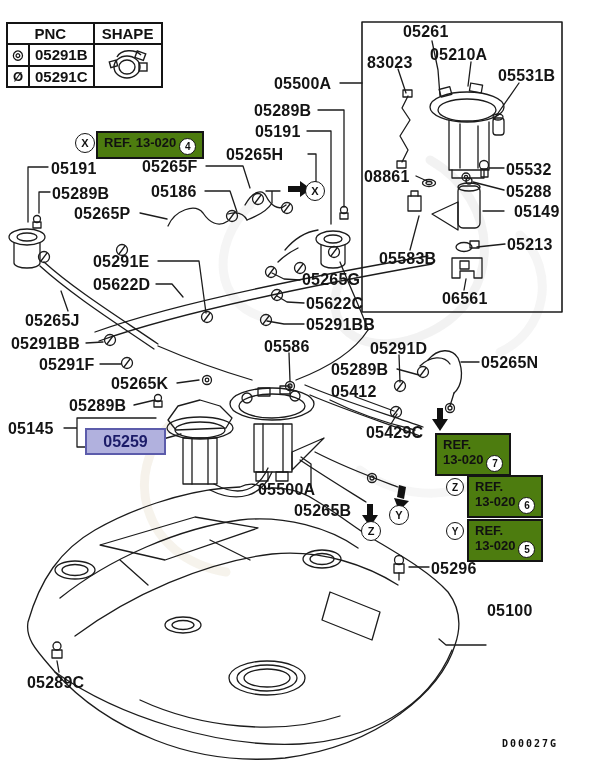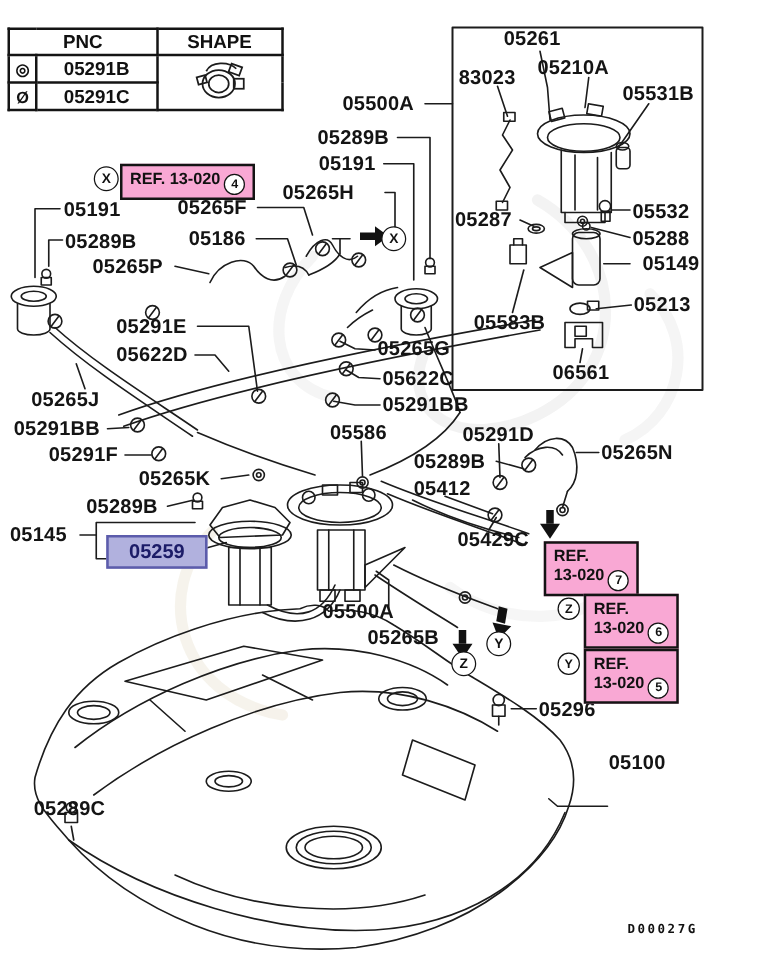--- a/index.html
+++ b/index.html
@@ -5,36 +5,36 @@
   html,body{margin:0;padding:0;}
   body{
     width:609px;height:768px;position:relative;overflow:hidden;
     background:#ffffff;font-family:"Liberation Sans",sans-serif;color:#111;
     --hl-fill:#b1b1de;--hl-border:#5c5cab;--hl-text:#1c1c68;
   }
   svg.art{position:absolute;left:0;top:0;z-index:1;}
   .lbl{position:absolute;z-index:3;font-size:16px;font-weight:700;letter-spacing:.2px;
        white-space:nowrap;line-height:1;color:#141414;}
   .ref-box{position:absolute;z-index:3;border:2px solid #141414;border-radius:0;
-       background:#f9a8d4;font-weight:700;font-size:13px;line-height:15px;padding:2px 6px;
+       background:#4d7c0f;font-weight:700;font-size:13px;line-height:15px;padding:2px 6px;
        white-space:nowrap;}
   .circ{position:absolute;z-index:3;width:18px;height:18px;border:1.6px solid #141414;
        border-radius:50%;background:#fff;display:flex;align-items:center;justify-content:center;
        font-size:11px;font-weight:700;}
   .circ.small{width:16px;height:16px;font-size:10px;}
   .circ-num{display:inline-flex;width:15px;height:15px;border:1.4px solid #141414;border-radius:50%;
        align-items:center;justify-content:center;font-size:10px;font-weight:700;margin-left:3px;
        vertical-align:-3px;background:#fff;}
   .hl{position:absolute;z-index:3;left:85px;top:428px;width:77px;height:23px;
       background:var(--hl-fill);border:2px solid var(--hl-border);
       display:flex;align-items:center;justify-content:center;
       color:var(--hl-text);font-size:16px;font-weight:700;cursor:pointer;}
   .pnc-table{position:absolute;z-index:3;left:6px;top:22px;border-collapse:collapse;
       font-size:15px;font-weight:700;background:#fff;}
-  .pnc-table th,.pnc-table td{border:2px solid #141414;padding:0 21px;height:19px;text-align:center;}
+  .pnc-table th,.pnc-table td{border:2px solid #141414;padding:0 5px;height:19px;text-align:center;}
   .pnc-table .sym{width:16px;padding:0 2px;font-size:13px;}
   .pnc-table .shape-cell{width:56px;}
   .code{position:absolute;z-index:3;font-size:10px;font-weight:700;letter-spacing:2px;
       font-family:"DejaVu Sans Mono","Liberation Mono",monospace;}
 </style>
 </head>
 <body style="--hl-fill: #b1b1de; --hl-border: #5c5cab; --hl-text: #1c1c68;">
 
 <svg class="art" width="609" height="768" viewBox="0 0 609 768">
   <g fill="none" stroke="#1c1c1c" stroke-width="1.3" stroke-linejoin="round" stroke-linecap="round">
@@ -344,21 +344,21 @@
 <div class="lbl" style="left:498px;top:68px">05531B</div>
 <div class="lbl" style="left:274px;top:76px">05500A</div>
 <div class="lbl" style="left:254px;top:103px">05289B</div>
 <div class="lbl" style="left:255px;top:124px">05191</div>
 <div class="lbl" style="left:226px;top:147px">05265H</div>
 <div class="lbl" style="left:51px;top:161px">05191</div>
 <div class="lbl" style="left:142px;top:159px">05265F</div>
 <div class="lbl" style="left:52px;top:186px">05289B</div>
 <div class="lbl" style="left:151px;top:184px">05186</div>
 <div class="lbl" style="left:74px;top:206px">05265P</div>
-<div class="lbl" style="left:364px;top:169px">05287</div>
+<div class="lbl" style="left:364px;top:169px">08861</div>
 <div class="lbl" style="left:506px;top:162px">05532</div>
 <div class="lbl" style="left:506px;top:184px">05288</div>
 <div class="lbl" style="left:514px;top:204px">05149</div>
 <div class="lbl" style="left:507px;top:237px">05213</div>
 <div class="lbl" style="left:379px;top:251px">05583B</div>
 <div class="lbl" style="left:442px;top:291px">06561</div>
 <div class="lbl" style="left:93px;top:254px">05291E</div>
 <div class="lbl" style="left:93px;top:277px">05622D</div>
 <div class="lbl" style="left:302px;top:272px">05265G</div>
 <div class="lbl" style="left:306px;top:296px">05622C</div>
@@ -372,21 +372,21 @@
 <div class="hl">05259</div>
 <div class="lbl" style="left:264px;top:339px">05586</div>
 <div class="lbl" style="left:370px;top:341px">05291D</div>
 <div class="lbl" style="left:331px;top:362px">05289B</div>
 <div class="lbl" style="left:331px;top:384px">05412</div>
 <div class="lbl" style="left:481px;top:355px">05265N</div>
 <div class="lbl" style="left:366px;top:425px">05429C</div>
 <div class="lbl" style="left:258px;top:482px">05500A</div>
 <div class="lbl" style="left:294px;top:503px">05265B</div>
 <div class="lbl" style="left:431px;top:561px">05296</div>
-<div class="lbl" style="left:27px;top:640px">05289C</div>
+<div class="lbl" style="left:27px;top:675px">05289C</div>
 <div class="lbl" style="left:487px;top:603px">05100</div>
 
 <div class="circ" style="left:75px;top:133px">X</div>
 <div class="ref-box" style="left:96px;top:131px">
   <span>REF.</span>
   <span>13-020</span><span class="circ-num">4</span>
 </div>
 
 <div class="ref-box" style="left:435px;top:433px">
   <span>REF.</span><br>

